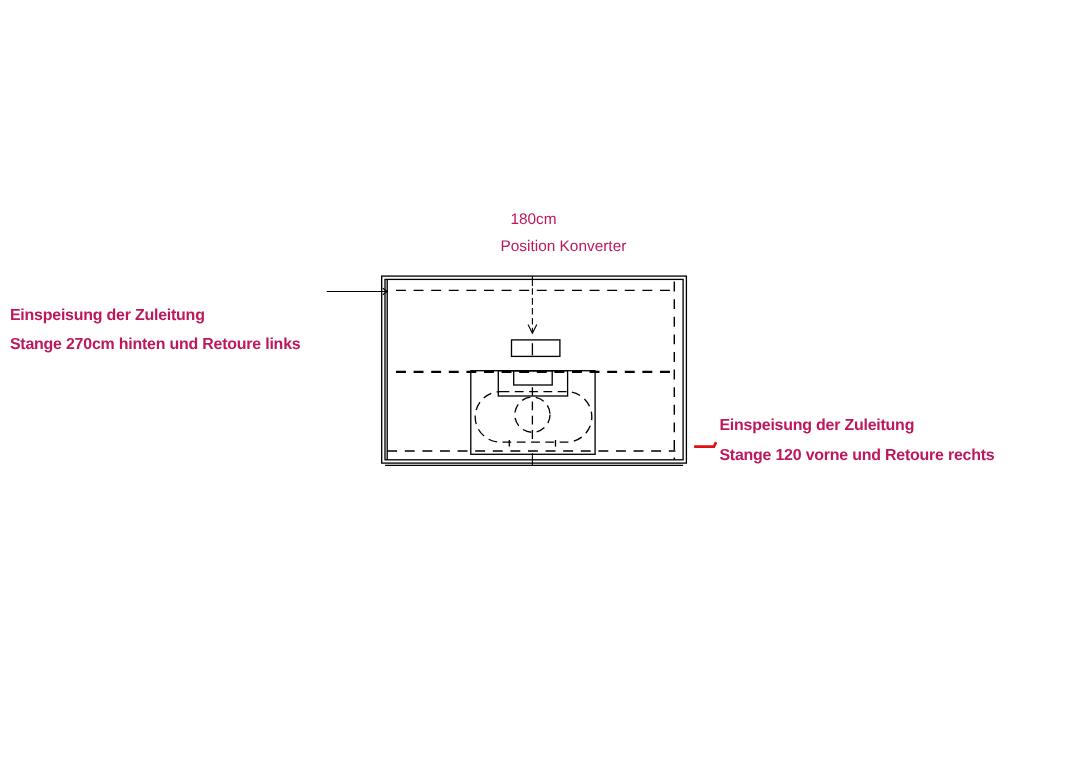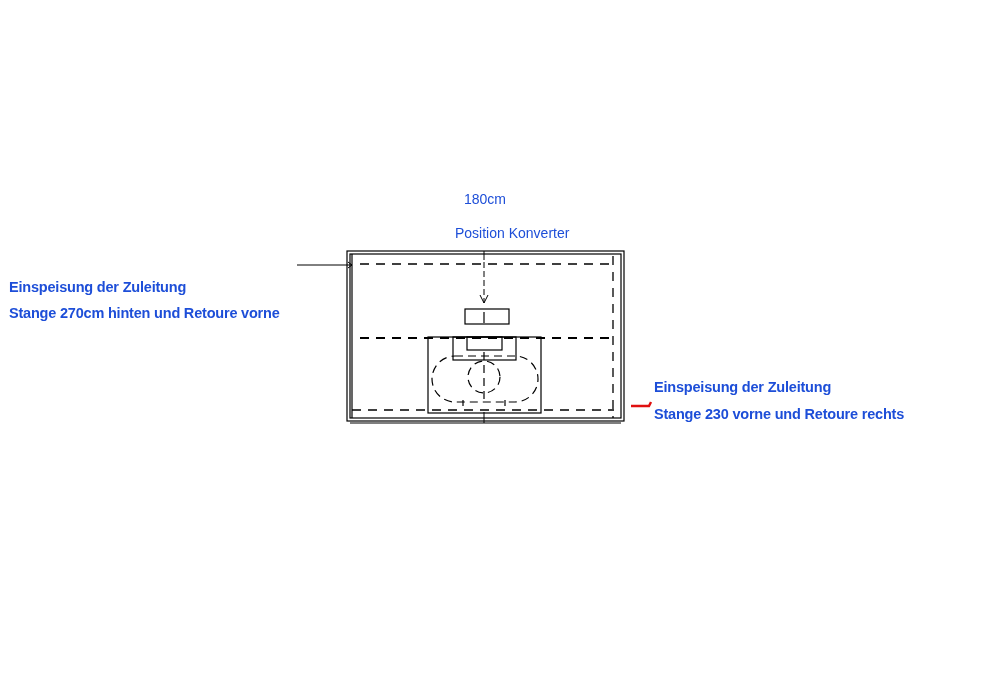--- a/index.html
+++ b/index.html
@@ -17,21 +17,21 @@
     .diagram-svg {
       position: absolute;
       left: 0;
       top: 0;
       width: 983px;
       height: 700px;
     }
     .label {
       position: absolute;
       white-space: nowrap;
-      color: #1d4ed8;
+      color: #be185d;
     }
     .label-plain {
       font-family: "Liberation Sans", sans-serif;
       font-size: 14px;
       font-weight: normal;
     }
     .label-bold {
       font-family: Liberation Sans, sans-serif;
       font-size: 14.5px;
       font-weight: bold;
@@ -96,19 +96,19 @@
     <line x1="297" y1="265" x2="352" y2="265"></line>
     <polyline points="348,262 352,265 348,268"></polyline>
   </g>
 
   <g stroke="#e01010" stroke-width="2.4" fill="none">
     <polyline points="631,406 649,406 651,402"></polyline>
   </g>
 </svg>
 
 <div class="label label-plain" style="left:464px; top:191px;">180cm</div>
-<div class="label label-plain" style="left:455px; top:225px;">Position Konverter</div>
+<div class="label label-plain" style="left:455px; top:215px;">Position Konverter</div>
 
 <div class="label label-bold" style="left:9px; top:279px;">Einspeisung der Zuleitung</div>
-<div class="label label-bold" style="left:9px; top:305px;">Stange 270cm hinten und Retoure vorne</div>
+<div class="label label-bold" style="left:9px; top:305px;">Stange 270cm hinten und Retoure links</div>
 
 <div class="label label-bold" style="left:654px; top:379px;">Einspeisung der Zuleitung</div>
-<div class="label label-bold" style="left:654px; top:406px;">Stange 230 vorne und Retoure rechts</div>
+<div class="label label-bold" style="left:654px; top:406px;">Stange 120 vorne und Retoure rechts</div>
 
 </body></html>

